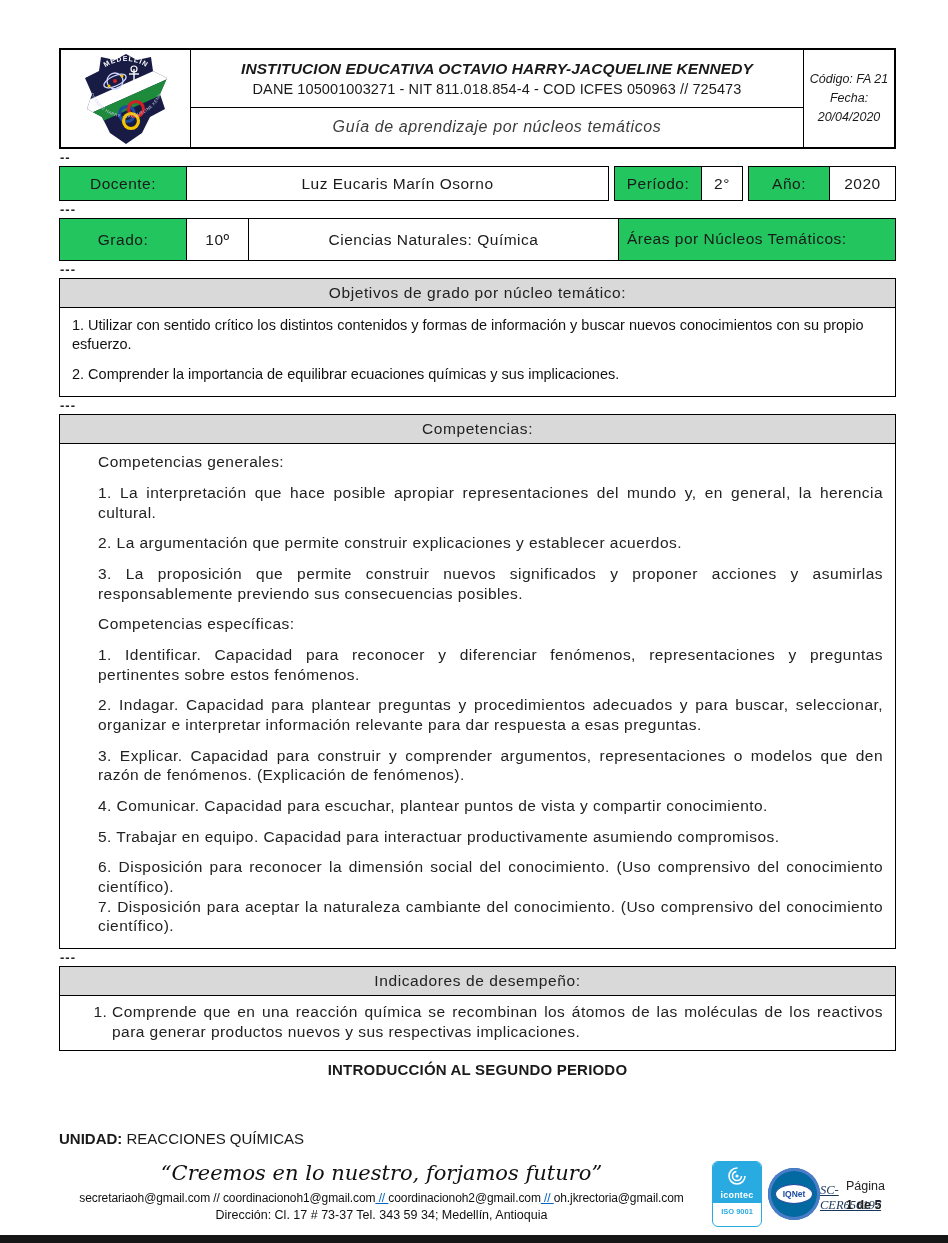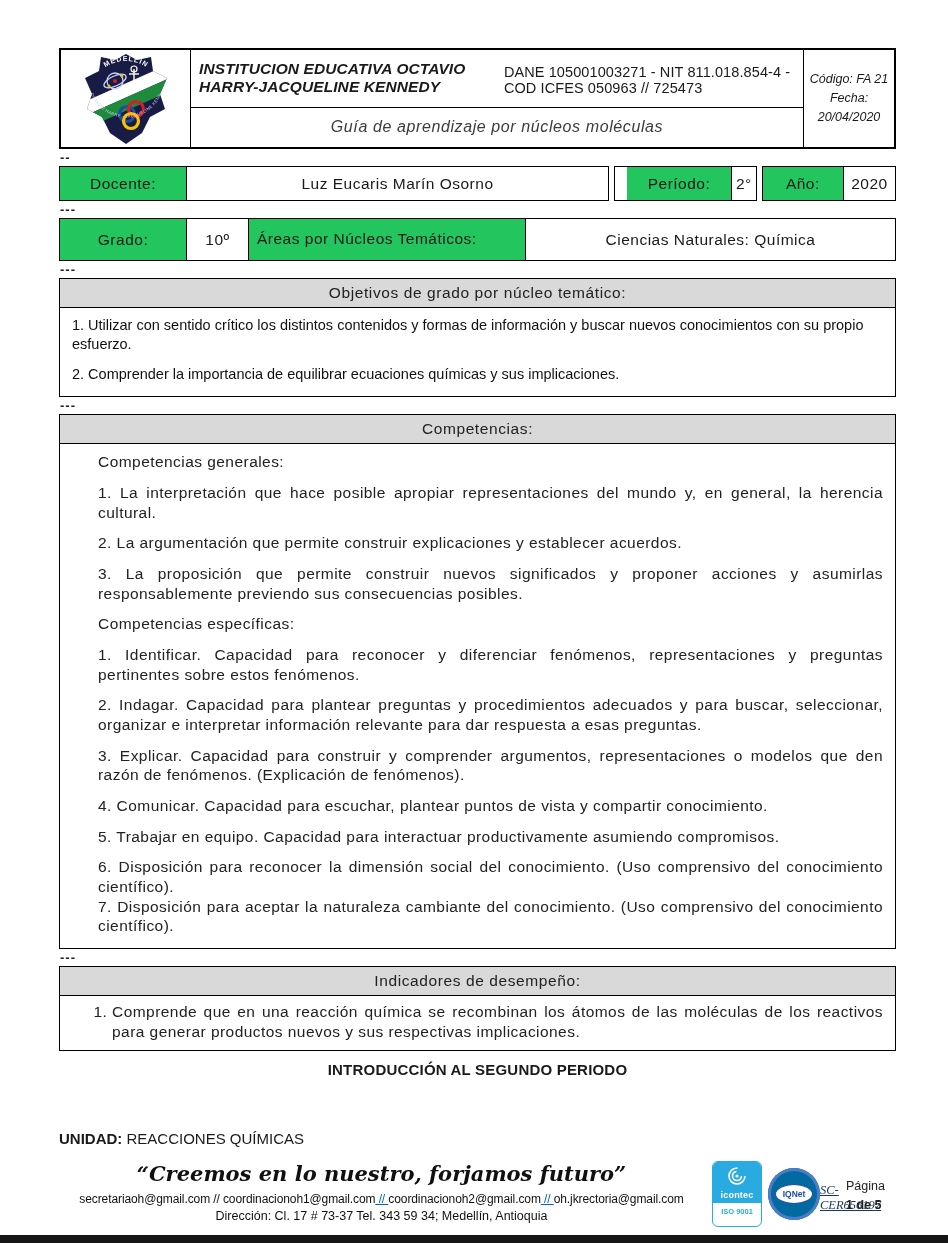--- a/index.html
+++ b/index.html
@@ -5,21 +5,21 @@
   * { margin:0; padding:0; box-sizing:border-box; }
   html,body { background:#ffffff; }
   body { font-family:"Liberation Sans", sans-serif; color:#1a1a1a; }
   .page { position:relative; width:948px; height:1243px; background:#ffffff; overflow:hidden; }
   .content { position:absolute; left:59px; top:48px; width:837px; }
 
   
   .header-table { display:flex; border:2px solid #000; height:101px; }
   .logo-cell { width:130px; border-right:1.5px solid #000; display:flex; align-items:center; justify-content:center; }
   .mid-cell { flex:1; display:flex; flex-direction:column; border-right:1.5px solid #000; }
-  .mid-top { flex:1.35; display:flex; flex-direction:row; align-items:center; justify-content:center; border-bottom:1.5px solid #000; padding:2px 8px; }
+  .mid-top { flex:1.35; display:flex; flex-direction:column; align-items:center; justify-content:center; border-bottom:1.5px solid #000; padding:2px 8px; }
   .inst-name { font-weight:bold; font-style:italic; font-size:15.5px; letter-spacing:0.1px; }
   .inst-reg { font-size:14.5px; margin-top:3px; letter-spacing:0.1px; }
   .mid-bottom { flex:1; display:flex; align-items:center; justify-content:center; font-style:italic; font-size:16px; color:#3c3c3c; letter-spacing:0.6px; }
   .code-cell { width:90px; display:flex; flex-direction:column; align-items:center; justify-content:center; font-style:italic; font-size:12.5px; line-height:1.5; text-align:center; }
 
   
   .dash { font-size:13px; font-weight:bold; color:#222; line-height:13px; margin:2px 0 2px 1px; letter-spacing:1px; }
 
   
   .row-flex { display:flex; margin-top:2px; }
@@ -47,21 +47,21 @@
   .ind-body li { font-size:15.5px; line-height:1.3; letter-spacing:0.45px; text-align:justify; color:#222; }
 
   .intro-heading { text-align:center; font-weight:bold; font-size:15px; margin-top:10px; letter-spacing:0.2px; }
 
   .unidad-line { margin-top:52px; font-size:15px; margin-left:0; }
   .unidad-label { font-weight:bold; }
 
   
   .footer { display:flex; margin-top:14px; align-items:flex-start; }
   .footer-left { width:645px; text-align:center; }
-  .motto { font-family:"DejaVu Serif", serif; font-style:italic; font-weight:bold; font-size:21px; color:#101010; }
+  .motto { font-family:"DejaVu Serif", serif; font-style:italic; font-weight:normal; font-size:21px; color:#101010; }
   .emails { font-size:12px; margin-top:6px; color:#101010; letter-spacing:-0.1px; }
   .link-sep { color:#0563c1; text-decoration:underline; }
   .address { font-size:12.5px; margin-top:3px; color:#101010; }
 
   .cert-block { width:122px; margin-left:8px; display:flex; flex-direction:row; align-items:center; }
   .cert-logos { display:flex; align-items:center; }
   .icontec-badge { width:50px; border-radius:6px; overflow:hidden; border:1px solid #29abe2; background:#fff; }
   .icontec-top { background:#29abe2; color:#fff; text-align:center; padding:4px 0 3px 0; }
   .icontec-name { font-size:9px; font-weight:bold; letter-spacing:0.2px; }
   .icontec-iso { text-align:center; color:#29abe2; font-size:7.5px; font-weight:bold; padding:4px 0 10px 0; }
@@ -123,55 +123,55 @@
           <text font-size="4.2" fill="#c9cdef" letter-spacing="0.4">
             <textPath href="#botArc" startOffset="50%" text-anchor="middle">I.E. OCTAVIO HARRY - JACQUELINE KENNEDY</textPath>
           </text>
         </svg>
       </div>
       <div class="mid-cell">
         <div class="mid-top">
           <div class="inst-name">INSTITUCION EDUCATIVA OCTAVIO HARRY-JACQUELINE KENNEDY</div>
           <div class="inst-reg">DANE 105001003271 - NIT 811.018.854-4 - COD ICFES 050963 // 725473</div>
         </div>
-        <div class="mid-bottom">Guía de aprendizaje por núcleos moléculas</div>
+        <div class="mid-bottom">Guía de aprendizaje por núcleos temáticos</div>
       </div>
       <div class="code-cell">
         <div>Código: FA 21</div>
         <div>Fecha:</div>
         <div>20/04/2020</div>
       </div>
     </div>
 
     <div class="dash">--</div>
 
     <div class="row-flex docente-row">
       <div class="cellgroup" style="flex:0 0 550px;">
         <div class="cell gray" style="width:126px;">Docente:</div>
         <div class="cell divider" style="flex:1;">Luz Eucaris Marín Osorno</div>
       </div>
       <div class="gap"></div>
       <div class="cellgroup" style="flex:0 0 129px;">
-        <div class="cell gray" style="width:104px;margin-left:12px;">Período:</div>
+        <div class="cell gray" style="width:86px;">Período:</div>
         <div class="cell divider" style="flex:1;">2°</div>
       </div>
       <div class="gap"></div>
       <div class="cellgroup" style="flex:1;">
         <div class="cell gray" style="width:80px;">Año:</div>
         <div class="cell divider" style="flex:1;">2020</div>
       </div>
     </div>
 
     <div class="dash">---</div>
 
     <div class="grado-row">
       <div class="cell gray" style="width:126px;">Grado:</div>
       <div class="cell divider" style="width:62px;">10º</div>
+      <div class="cell divider" style="flex:1;">Ciencias Naturales: Química</div>
       <div class="cell gray divider left-align" style="width:277px;">Áreas por Núcleos Temáticos:</div>
-      <div class="cell divider" style="flex:1;">Ciencias Naturales: Química</div>
     </div>
 
     <div class="dash">---</div>
 
     <div class="section-box">
       <div class="section-header">Objetivos de grado por núcleo temático:</div>
       <div class="section-body obj-body">
         <p>1. Utilizar con sentido crítico  los distintos contenidos y formas de información y buscar  nuevos conocimientos con su propio esfuerzo.</p>
         <p>2. Comprender la importancia de equilibrar ecuaciones químicas y sus implicaciones.</p>
       </div>

